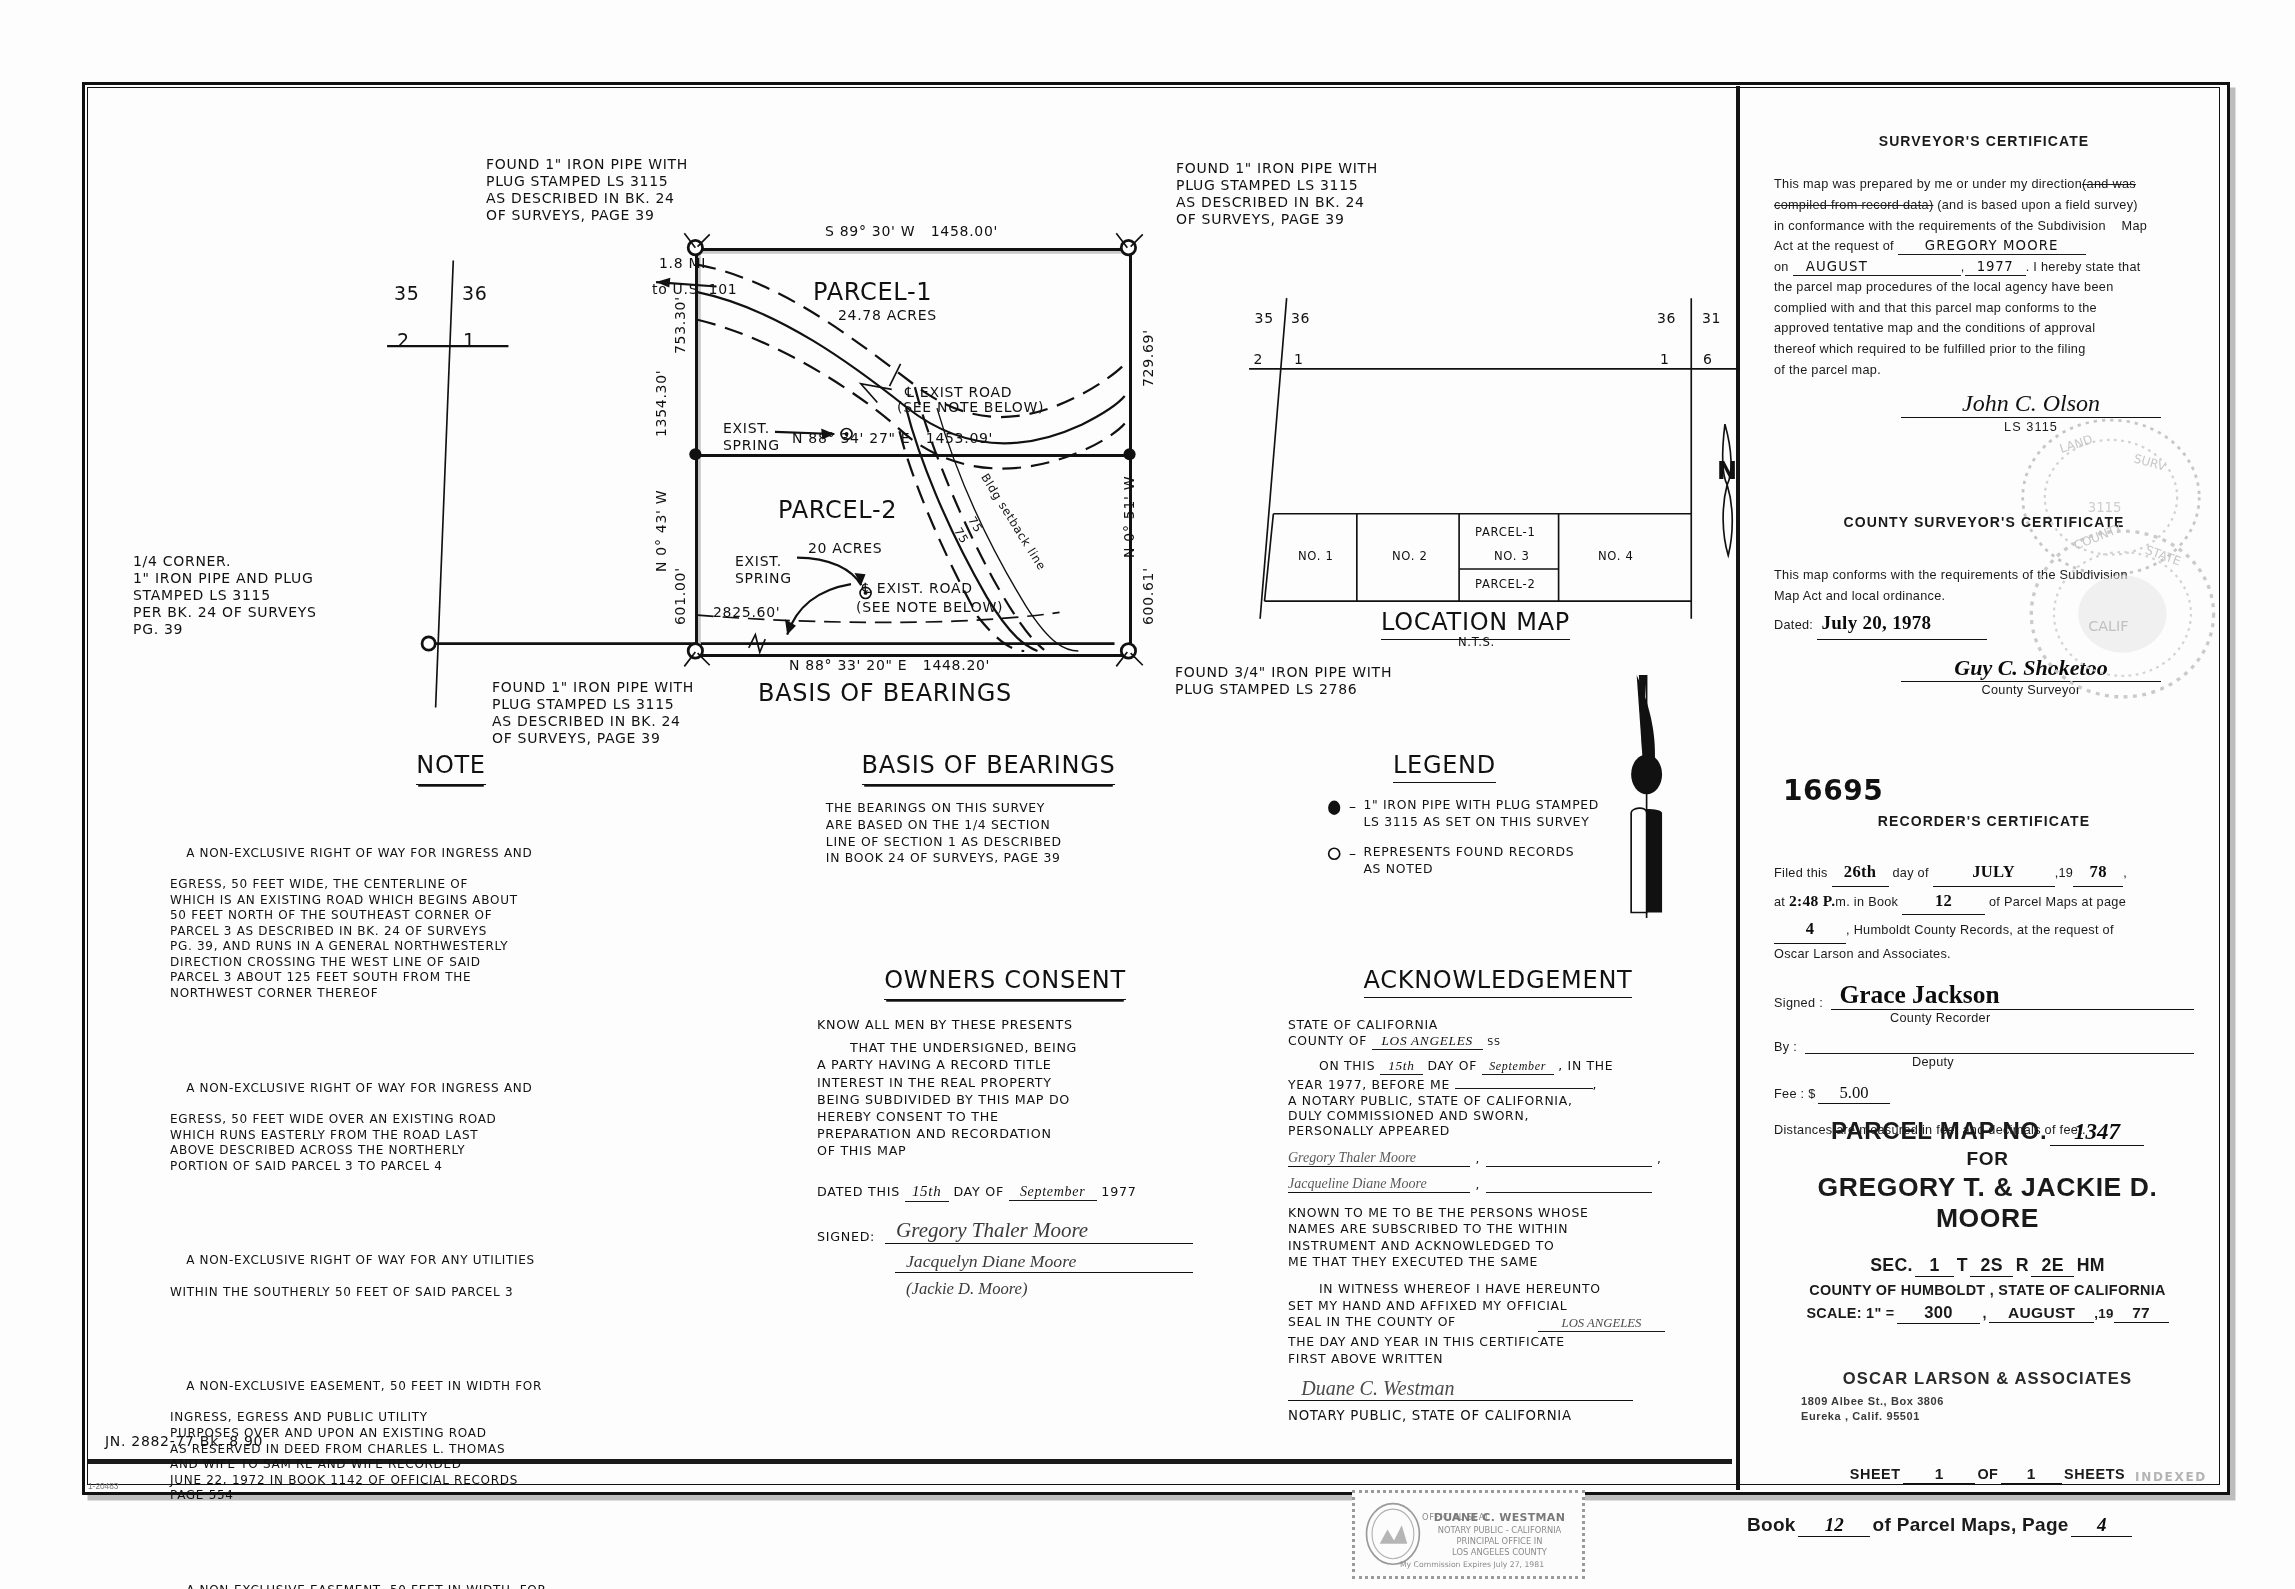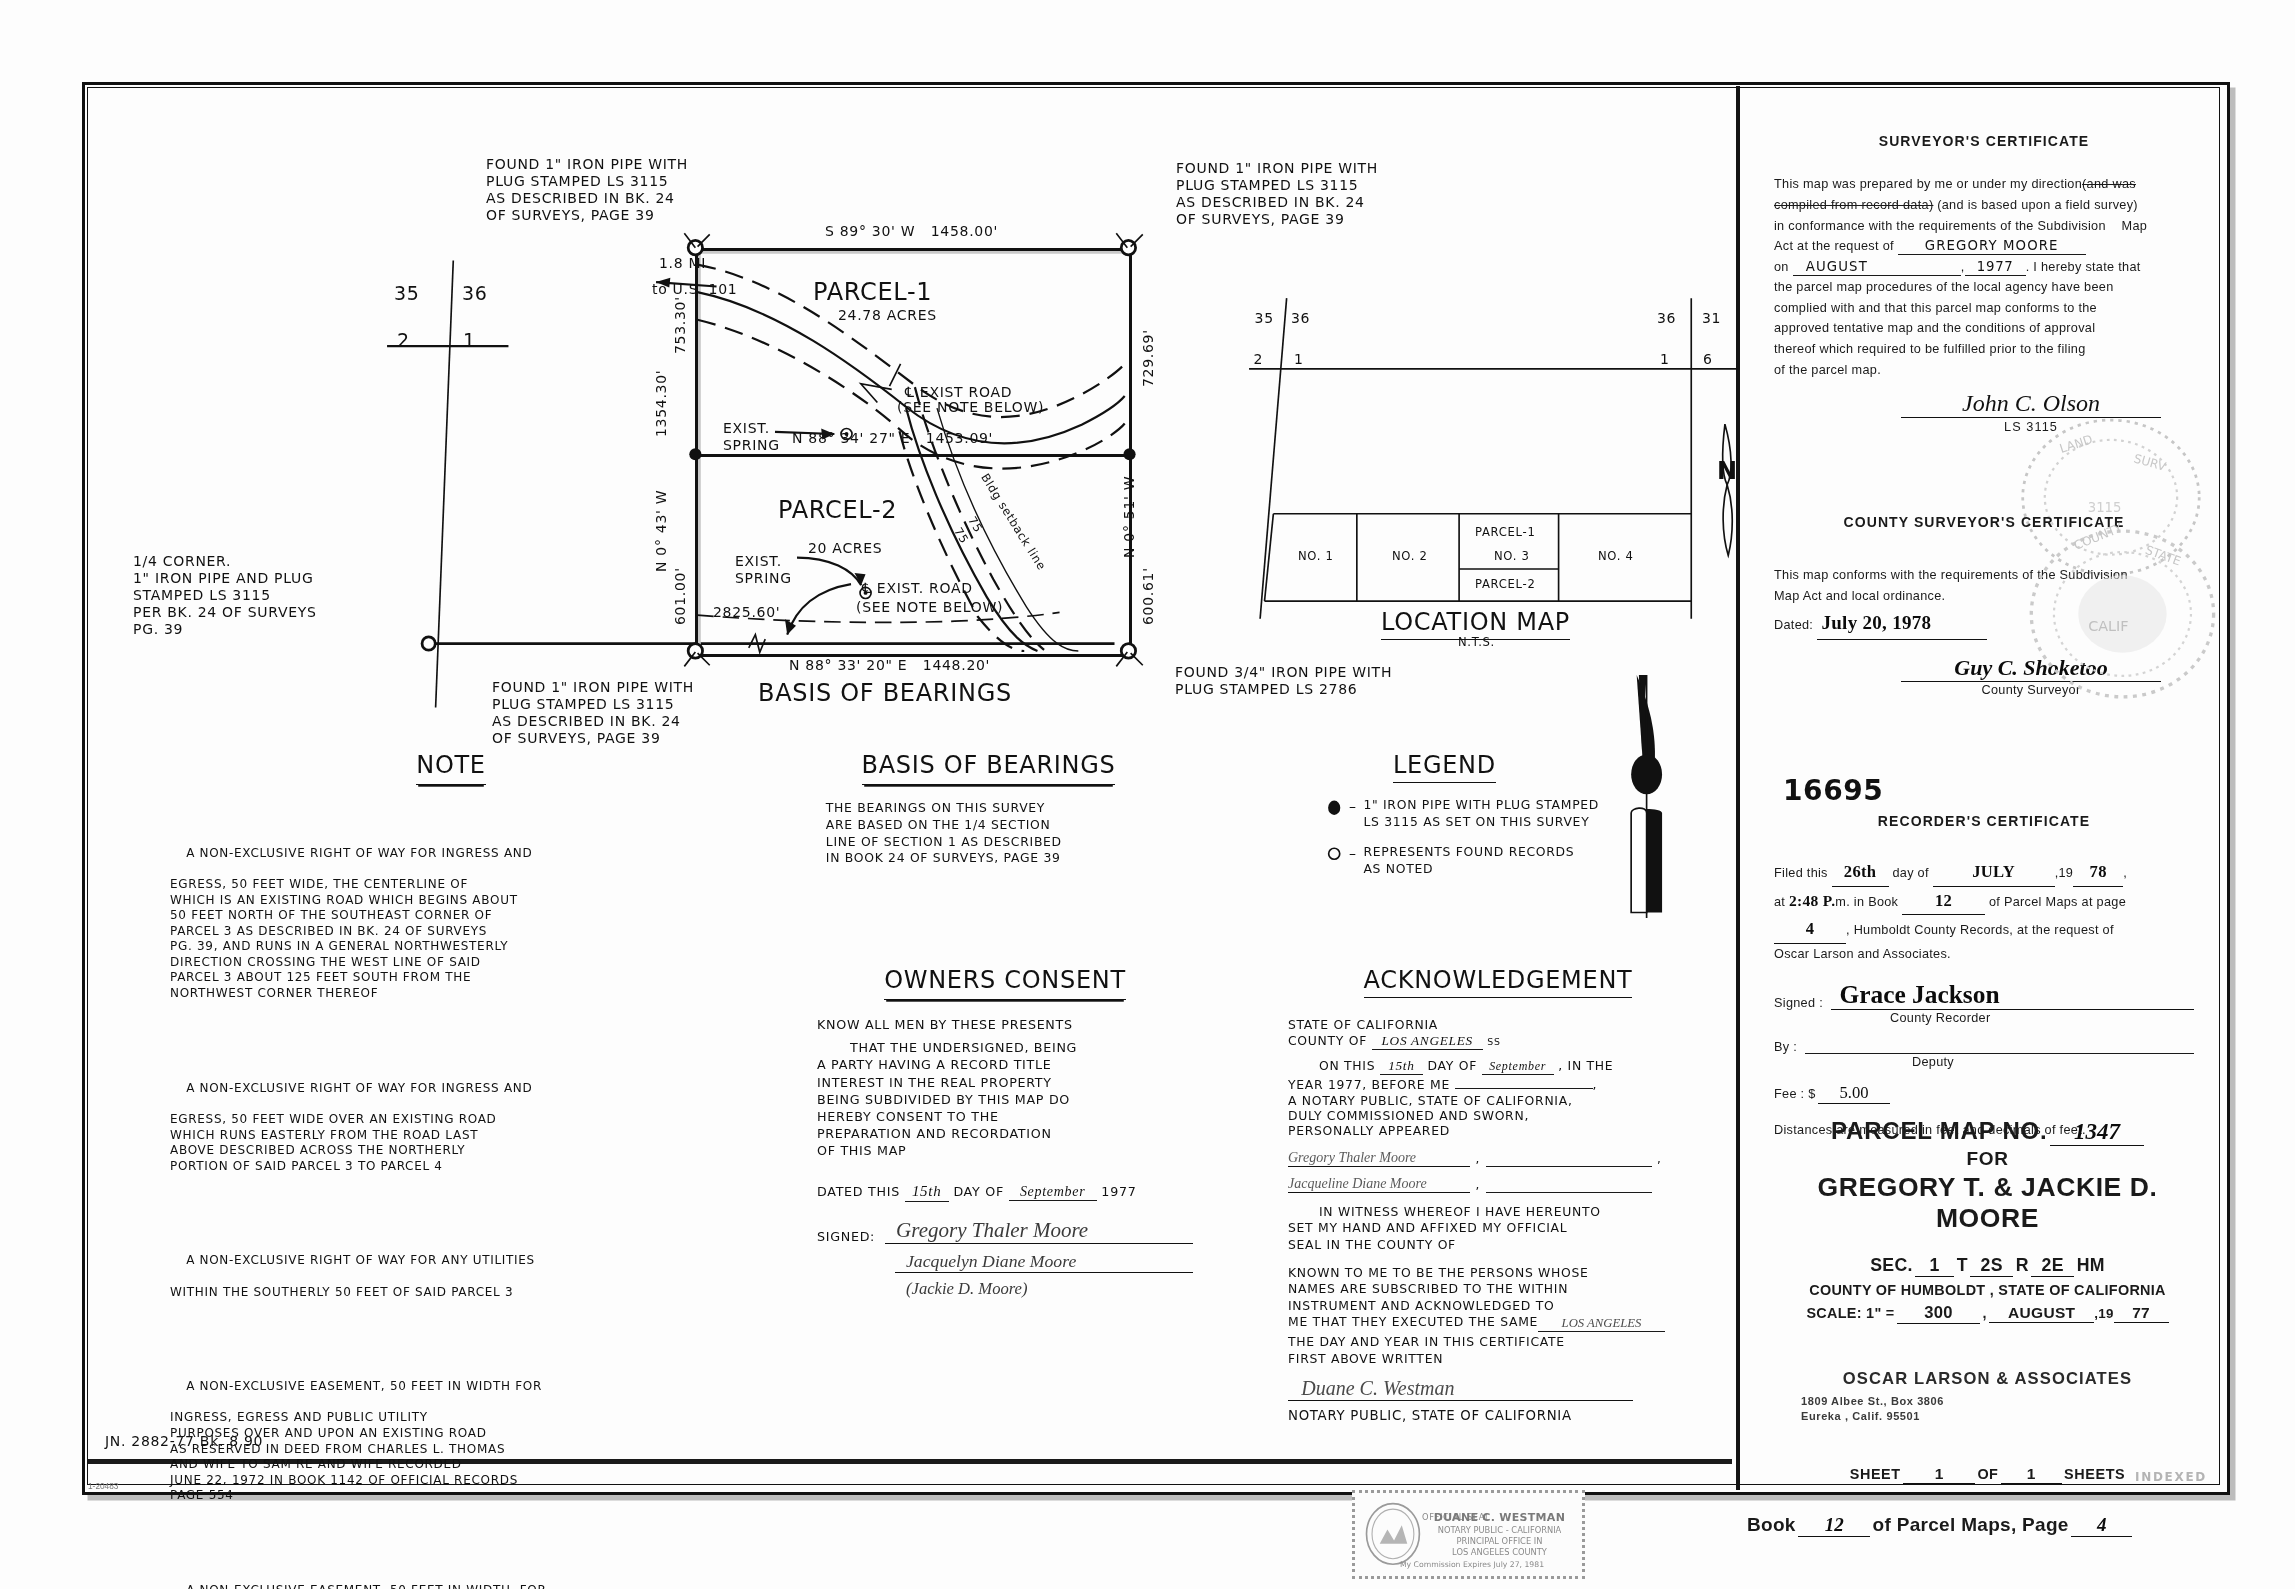--- a/index.html
+++ b/index.html
@@ -411,27 +411,27 @@
       <span class="hand" style="font-size:12px;">,</span>
       <span class="blank" style="min-width:166px;"></span>
       <span class="hand" style="font-size:12px;">,</span>
     </div>
     <div style="margin-top:8.8px;display:flex;align-items:flex-end;gap:5.5px;">
       <span class="sig" style="font-size:14px;border-bottom:1.1px solid #111;width:182px;color:#5a5a5a;">Jacqueline Diane Moore</span>
       <span class="hand" style="font-size:12px;">,</span>
       <span class="blank" style="min-width:166px;"></span>
     </div>
 
-    <div class="hand" style="font-size:12.4px;line-height:1.32;margin-top:11px;text-indent:31px;">IN WITNESS WHEREOF I HAVE HEREUNTO
-SET MY HAND AND AFFIXED MY OFFICIAL
-SEAL IN THE COUNTY OF</div>
     <div class="hand" style="font-size:12.4px;line-height:1.32;margin-top:12px;">KNOWN TO ME TO BE THE PERSONS WHOSE
 NAMES ARE SUBSCRIBED TO THE WITHIN
 INSTRUMENT AND ACKNOWLEDGED TO
 ME THAT THEY EXECUTED THE SAME</div>
+    <div class="hand" style="font-size:12.4px;line-height:1.32;margin-top:11px;text-indent:31px;">IN WITNESS WHEREOF I HAVE HEREUNTO
+SET MY HAND AND AFFIXED MY OFFICIAL
+SEAL IN THE COUNTY OF</div>
     <div style="margin-top:-14.4px;margin-left:250px;">
       <span class="script blank" style="font-size:12.7px;min-width:127px;color:#4a4a4a;">LOS ANGELES</span>
     </div>
     <div class="hand" style="font-size:12.4px;line-height:1.32;margin-top:2.2px;">THE DAY AND YEAR IN THIS CERTIFICATE
 FIRST ABOVE WRITTEN</div>
 
     <div style="margin-top:10px;">
       <span class="sig" style="font-size:20px;border-bottom:1.7px solid #111;display:block;width:332px;padding-left:13.3px;color:#4a4a4a;">Duane C. Westman</span>
     </div>
     <div class="hand" style="font-size:13.3px;margin-top:6.6px;">NOTARY PUBLIC, STATE OF CALIFORNIA</div>

